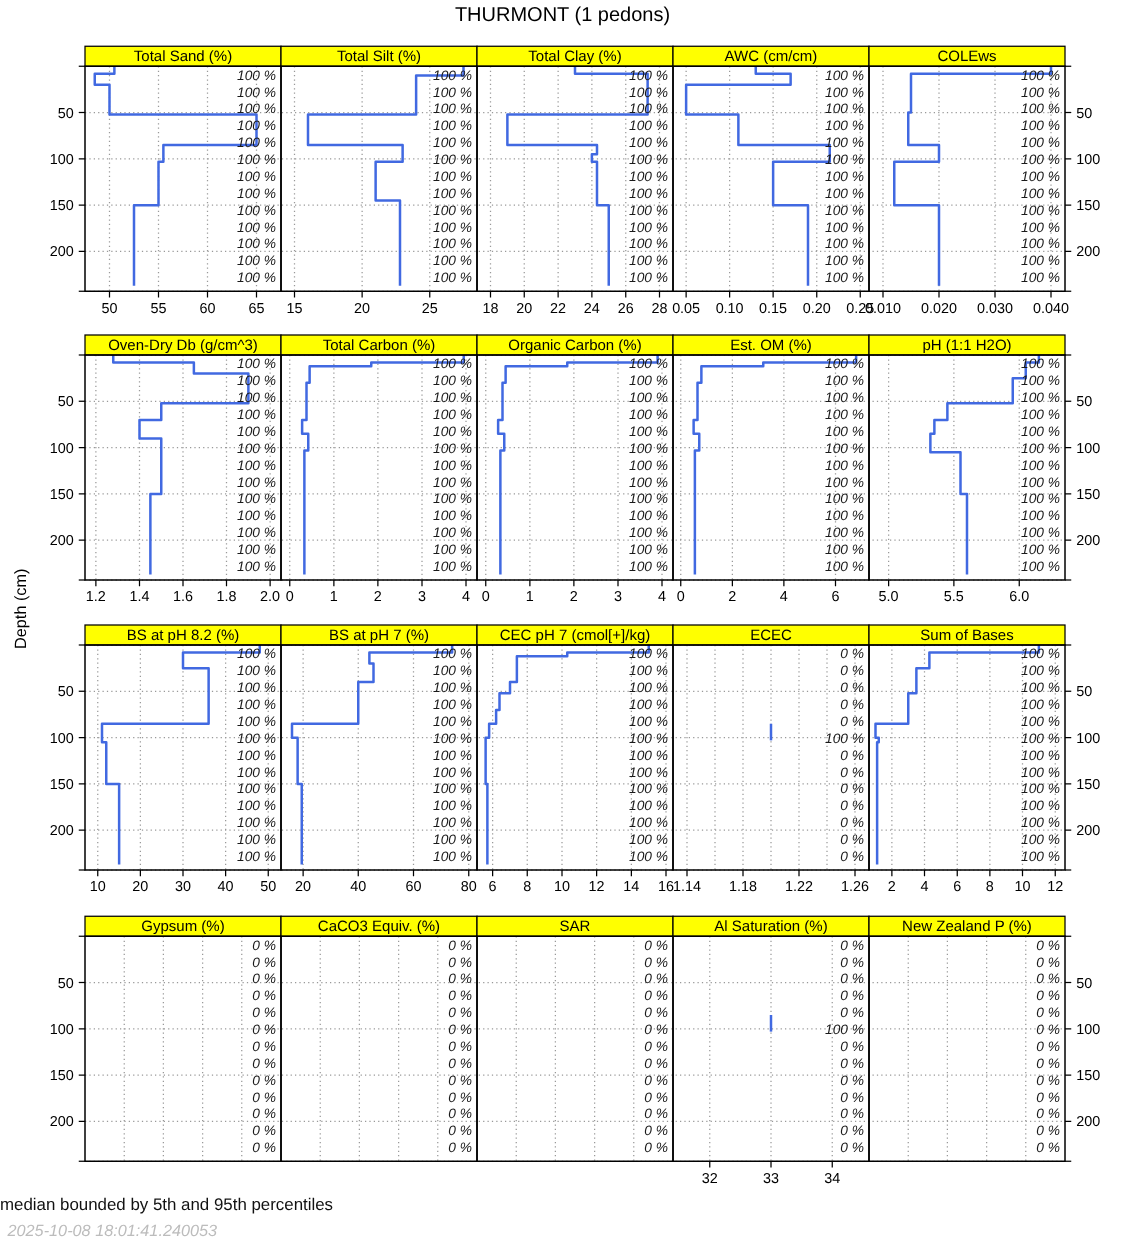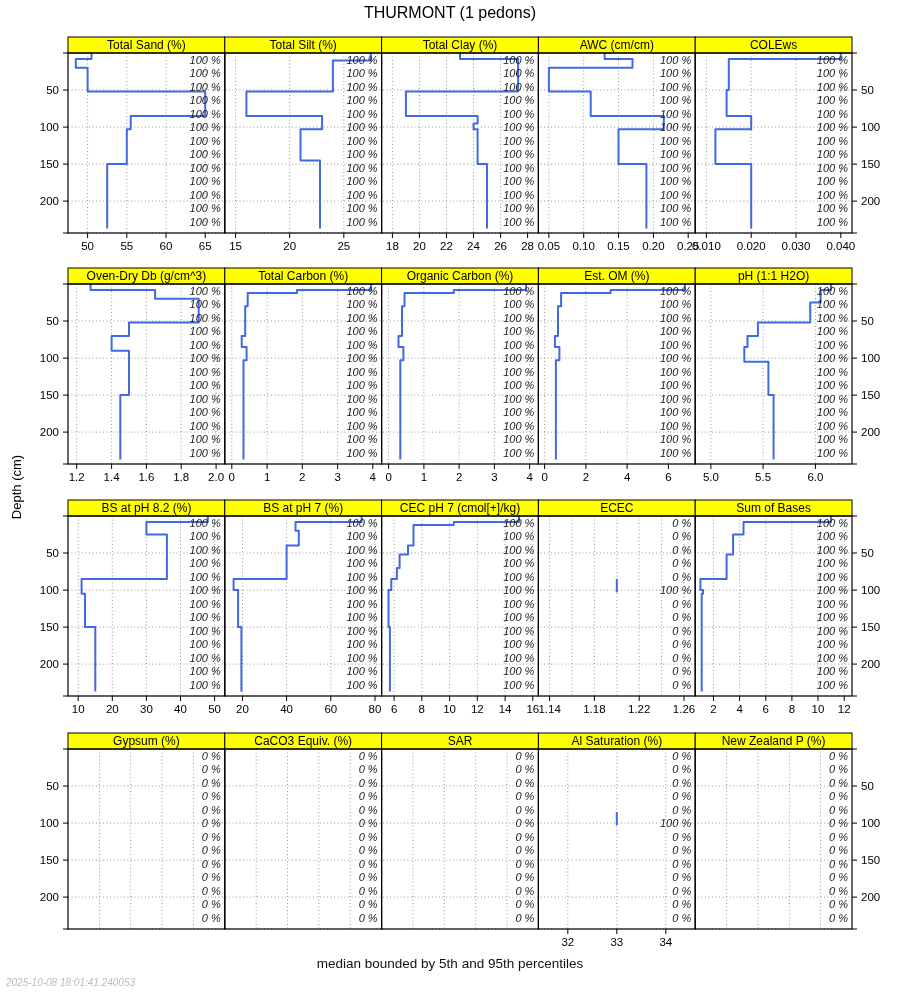--- a/index.html
+++ b/index.html
@@ -2,23 +2,23 @@
 <html><head>
 <meta charset="utf-8">
 <style>
   html,body{margin:0;padding:0;background:#fff;}
   .figure{position:relative;width:900px;height:1000px;background:#fff;
           font-family:"Liberation Sans", sans-serif;overflow:hidden;}
   .title{position:absolute;top:4px;left:0;width:100%;text-align:center;
          font-size:16px;font-weight:normal;color:#000;}
   .ylab{position:absolute;left:16px;top:487px;transform:translate(-50%,-50%) rotate(-90deg);
         white-space:nowrap;font-size:13px;color:#000;}
-  .caption{position:absolute;top:956px;left:0;width:100%;text-align:center;
+  .caption{position:absolute;top:956px;left:0;width:100%;
            font-size:13.5px;color:#111;}
-  .timestamp{position:absolute;left:6px;top:977px;font-size:10px;font-style:italic;color:#bcbcbc;}
+  .timestamp{position:absolute;left:6px;top:977px;font-size:13px;font-style:italic;color:#bcbcbc;}
   #plot{position:absolute;left:0;top:0;width:900px;height:1000px;}
   svg text{font-family:"Liberation Sans", sans-serif;}
   .grid{stroke:#999;stroke-width:1;stroke-dasharray:1,2.5;fill:none;}
   .tick{stroke:#000;stroke-width:1;}
   .panelborder{fill:none;stroke:#000;stroke-width:1.2;}
   .ticklab{font-size:11.5px;fill:#000;text-anchor:middle;}
   .ticklab.end{text-anchor:end;}
   .ticklab.start{text-anchor:start;}
   .pct{font-size:11px;font-style:italic;fill:#1a1a1a;text-anchor:end;}
   .striplab{font-size:12px;fill:#000;text-anchor:middle;}

